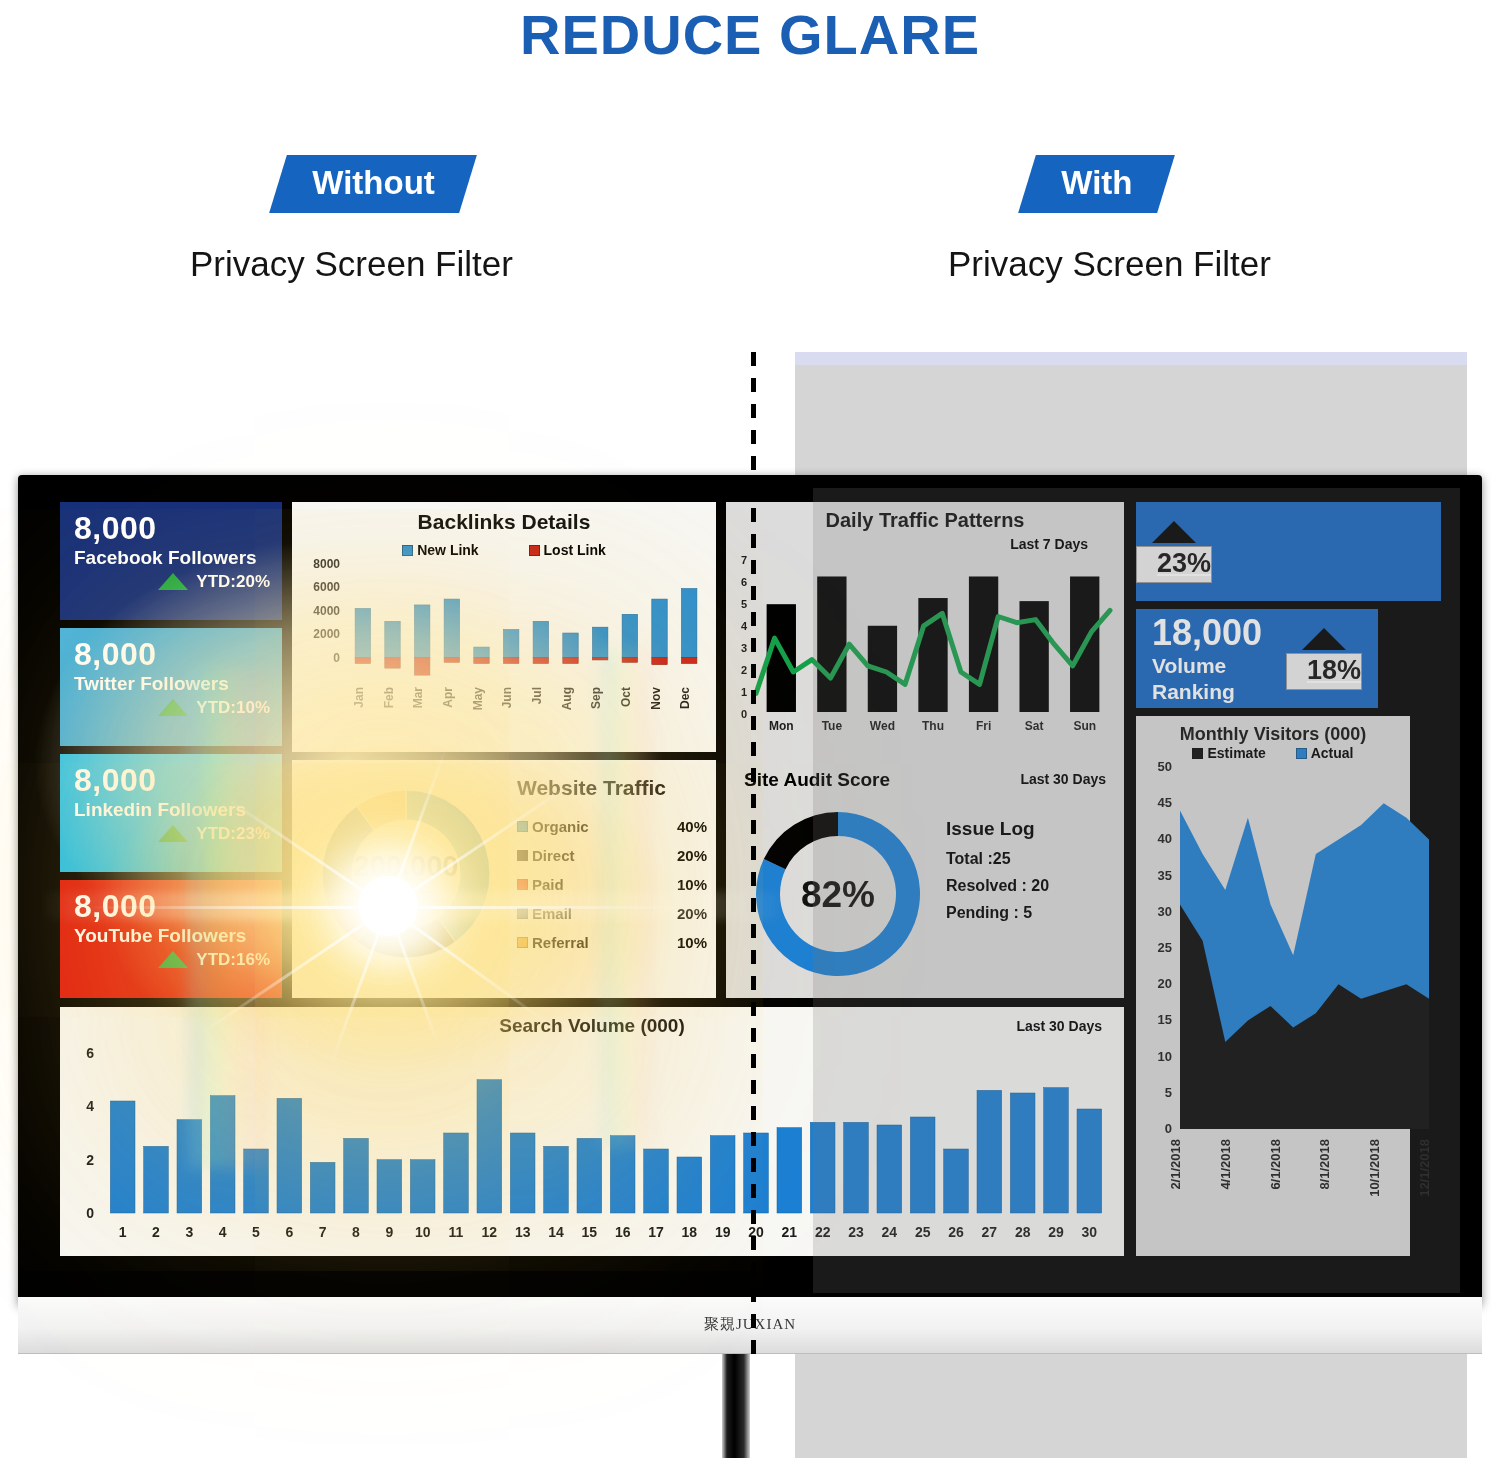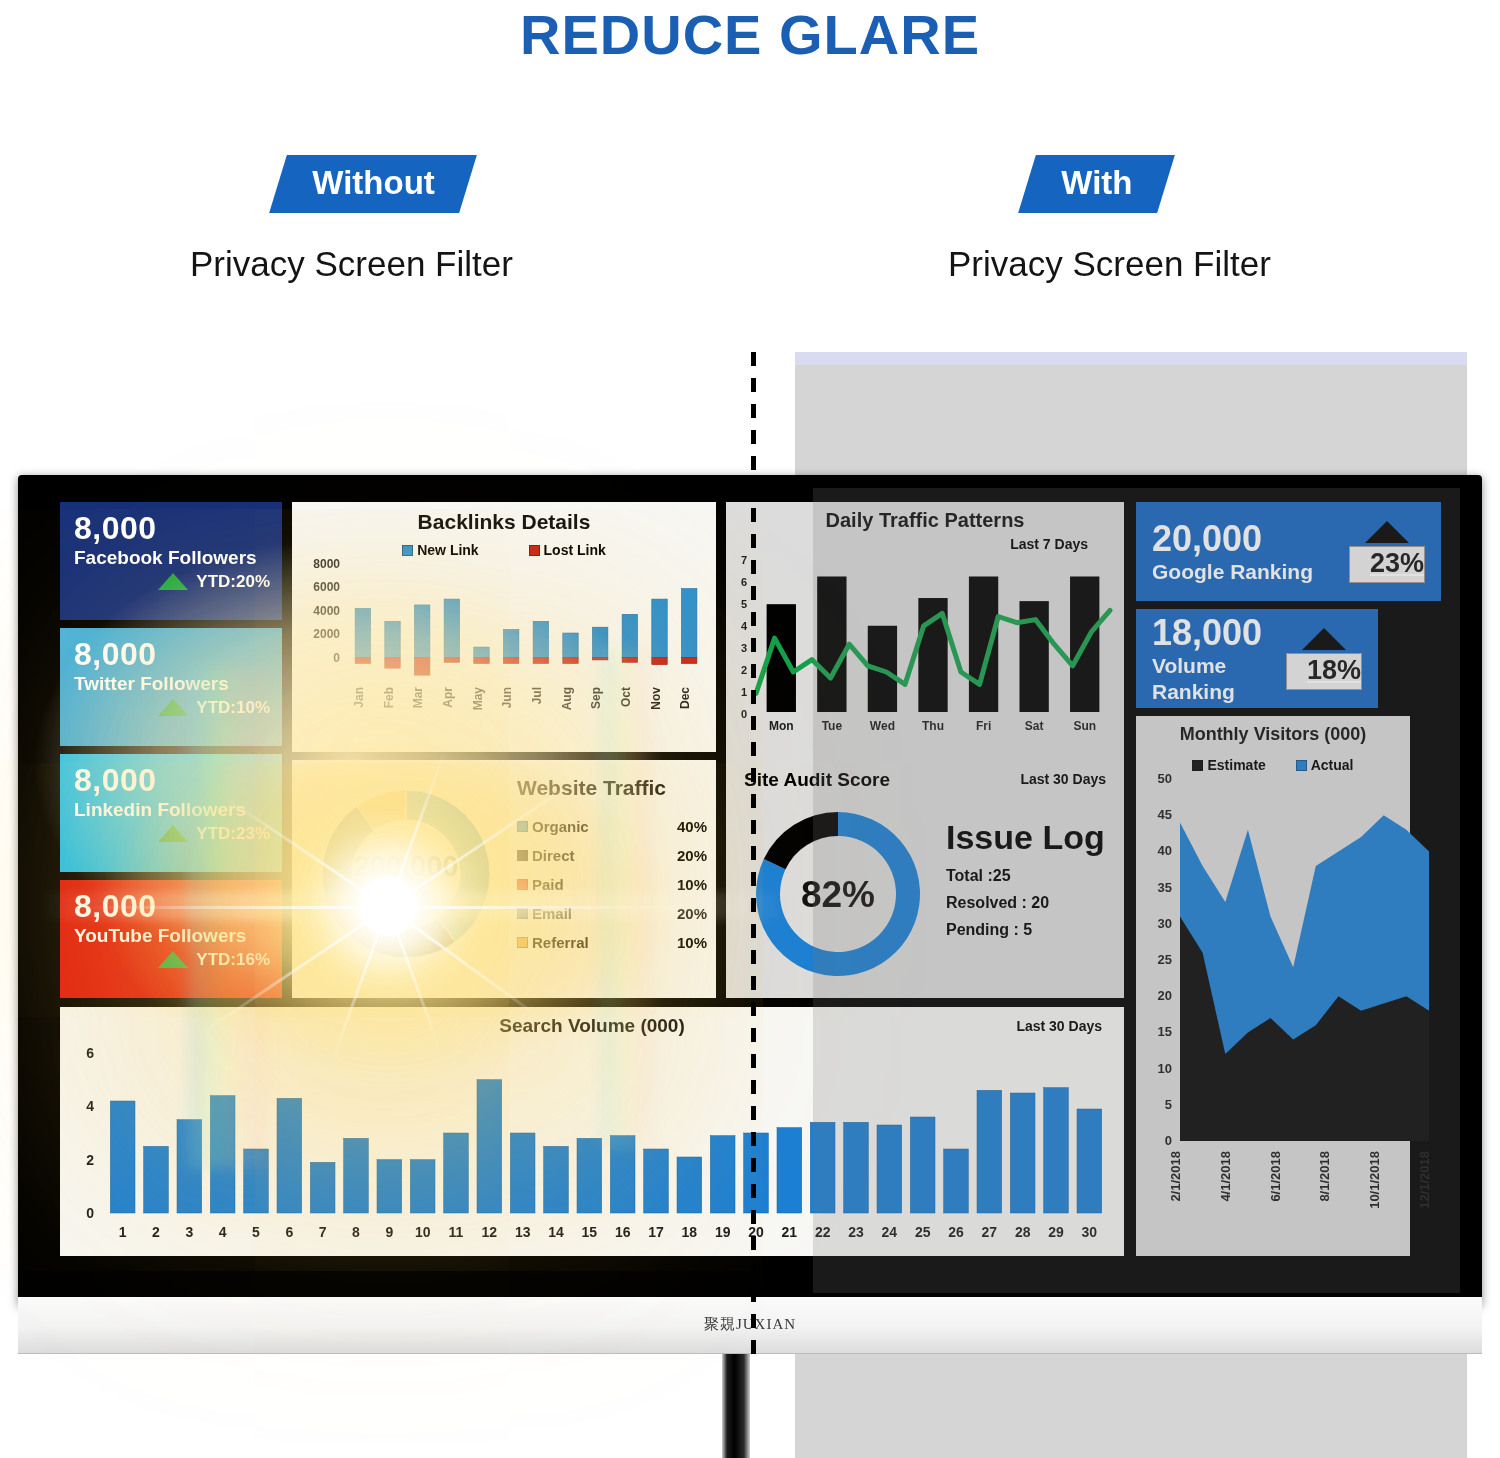--- a/index.html
+++ b/index.html
@@ -318,52 +318,48 @@
 
       <div class="panel gray" style="left:686px; top:272px; width:398px; height:238px;">
         <div style="position:absolute;left:18px;top:9px;font-size:19px;font-weight:bold;">Site Audit Score</div>
         <div style="position:absolute;right:18px;top:11px;font-size:14px;font-weight:bold;">Last 30 Days</div>
         <svg id="svg-audit" width="185" height="185" style="position:absolute;left:20px;top:42px;">
             <path d="M 92 10 A 82 82 0 1 1 17.80418169778639 57.08609809166408 L 39.52003095697086 67.3048010892258 A 58 58 0 1 0 92 34 Z" fill="#1b7fd4"></path>
             <path d="M 17.80418169778639 57.08609809166408 A 82 82 0 0 1 91.99999999999999 10 L 91.99999999999999 34 A 58 58 0 0 0 39.52003095697086 67.3048010892258 Z" fill="#000000"></path>
             <text x="92" y="105" font-size="37" font-family="&quot;Liberation Sans&quot;, sans-serif" font-weight="bold" fill="#111" text-anchor="middle">82%</text>
           </svg>
         <div style="position:absolute;left:220px;top:58px;width:170px;">
-          <div style="font-size:34px;font-weight:bold;">Issue Log</div>
+          <div style="font-size:19px;font-weight:bold;">Issue Log</div>
           <div style="font-size:16px;font-weight:bold;margin-top:10px;">Total :25</div>
           <div style="font-size:16px;font-weight:bold;margin-top:9px;">Resolved : 20</div>
           <div style="font-size:16px;font-weight:bold;margin-top:9px;">Pending : 5</div>
         </div>
       </div>
 
       <div class="rank" style="left:1096px; top:14px; width:305px; height:99px;">
-        <div class="left">
-          <div class="num">20,000</div>
-          <div class="lbl">Google Ranking</div>
-        </div>
         <div class="right">
           <div class="uptri"></div>
           <div class="pct">23%</div>
         </div>
       </div>
 
       <div class="rank" style="left:1096px; top:121px; width:242px; height:99px;">
         <div class="left">
           <div class="num">18,000</div>
           <div class="lbl">Volume Ranking</div>
         </div>
         <div class="right">
           <div class="uptri"></div>
           <div class="pct">18%</div>
         </div>
       </div>
 
       <div class="panel gray" style="left:1096px; top:228px; width:274px; height:540px;">
         <div class="ptitle" style="text-align:center;font-size:18px;padding-top:8px;">Monthly Visitors (000)</div>
-        <div style="text-align:center;font-size:14px;font-weight:bold;margin-top:12px;">
+        <div style="text-align:center;font-size:14px;font-weight:bold;margin-top:0;">
           <span style="margin-right:26px;"><span class="legend-sq" style="background:#0a0a0a;"></span><span>Estimate</span></span>
           <span><span class="legend-sq" style="background:#1b7fd4;"></span><span>Actual</span></span>
         </div>
         <svg id="svg-monthly" width="305" height="480" style="display:block;">
             <text x="36" y="10" font-size="13" font-family="&quot;Liberation Sans&quot;, sans-serif" font-weight="bold" fill="#1b1b1b" text-anchor="end">50</text>
             <text x="36" y="46.2" font-size="13" font-family="&quot;Liberation Sans&quot;, sans-serif" font-weight="bold" fill="#1b1b1b" text-anchor="end">45</text>
             <text x="36" y="82.4" font-size="13" font-family="&quot;Liberation Sans&quot;, sans-serif" font-weight="bold" fill="#1b1b1b" text-anchor="end">40</text>
             <text x="36" y="118.6" font-size="13" font-family="&quot;Liberation Sans&quot;, sans-serif" font-weight="bold" fill="#1b1b1b" text-anchor="end">35</text>
             <text x="36" y="154.8" font-size="13" font-family="&quot;Liberation Sans&quot;, sans-serif" font-weight="bold" fill="#1b1b1b" text-anchor="end">30</text>
             <text x="36" y="191" font-size="13" font-family="&quot;Liberation Sans&quot;, sans-serif" font-weight="bold" fill="#1b1b1b" text-anchor="end">25</text>

